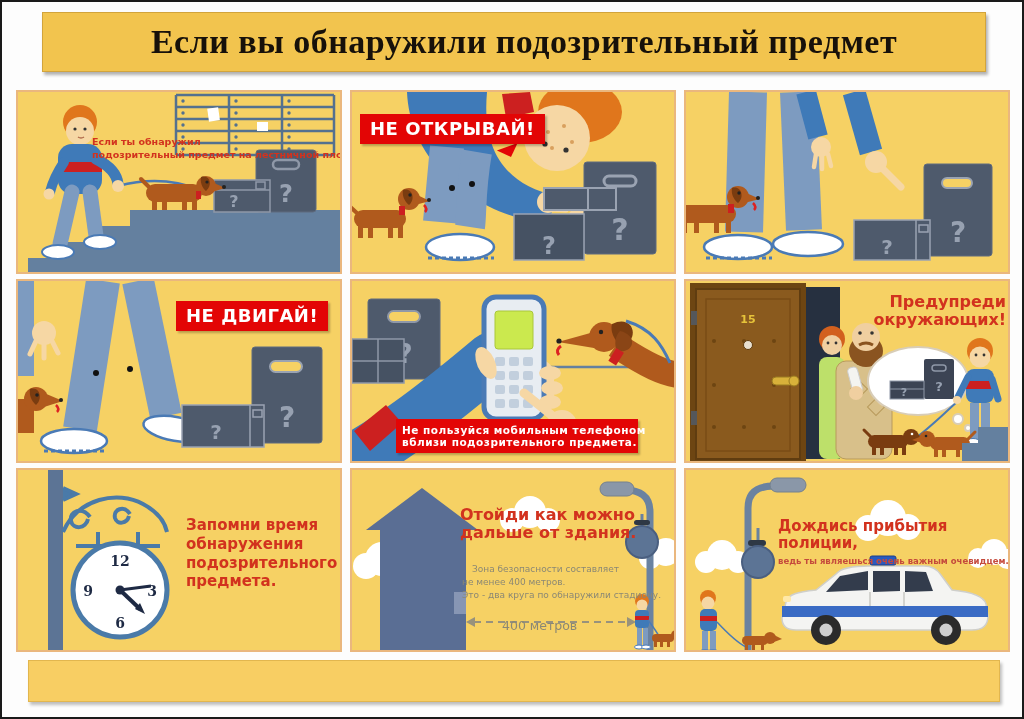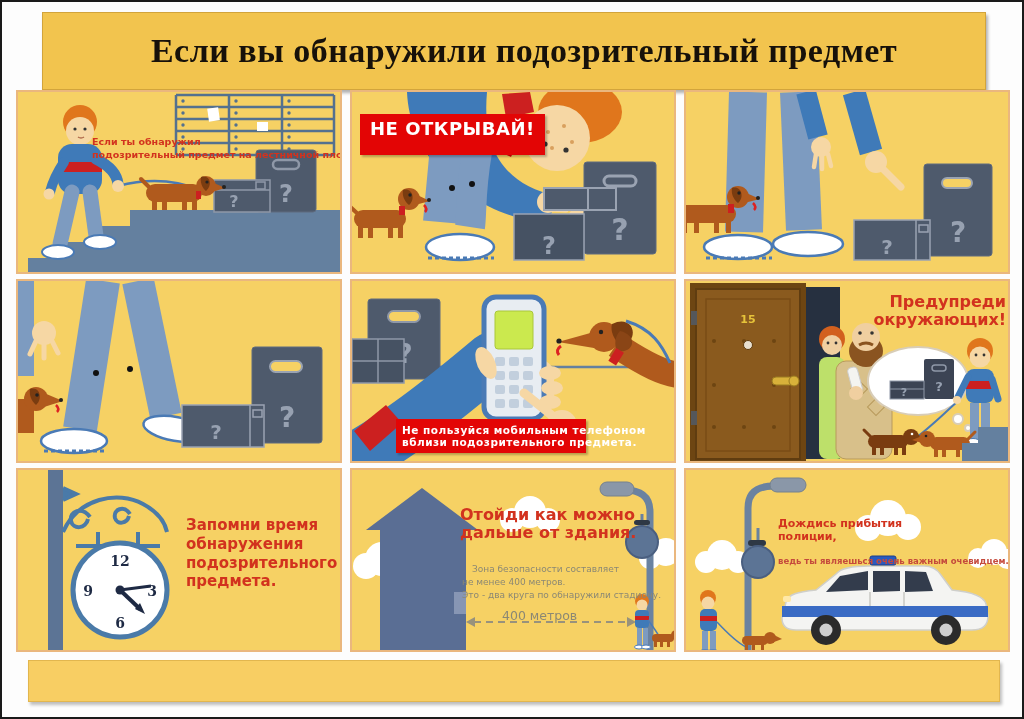--- a/index.html
+++ b/index.html
@@ -1,33 +1,33 @@
 <!DOCTYPE html>
 <html><head>
 <meta charset="utf-8">
 <style>
   * { margin:0; padding:0; box-sizing:border-box; }
   html,body { width:1024px; height:719px; background:#e8e8e8; }
   .frame { position:relative; width:1024px; height:719px; background:#fdfdfd;
            border:2px solid #1a1a1a; overflow:hidden;
            font-family:"DejaVu Sans", sans-serif; }
-  .title-bar { position:absolute; left:40px; top:10px; width:944px; height:78px;
+  .title-bar { position:absolute; left:40px; top:10px; width:944px; height:60px;
                background:#f2c44e; border:1px solid #d2a43c;
                box-shadow:2px 3px 3px rgba(0,0,0,.3);
                display:flex; align-items:center; justify-content:center;padding-left:20px; }
   .title-text { font-family:"Liberation Serif", serif; font-weight:bold;
                 font-size:34px; color:#17110a; letter-spacing:.5px; }
   .panel { position:absolute; width:326px; height:184px; background:#f6d164;
            border:2px solid #eab77e; overflow:hidden; }
   .p1{left:14px;top:88px} .p2{left:348px;top:88px} .p3{left:682px;top:88px}
   .p4{left:14px;top:277px} .p5{left:348px;top:277px} .p6{left:682px;top:277px}
   .p7{left:14px;top:466px} .p8{left:348px;top:466px} .p9{left:682px;top:466px}
   .panel svg { position:absolute; left:0; top:0; }
   .banner { position:absolute; z-index:3; background:#e30505; color:#fff;
-            font-weight:bold; font-size:18px; padding:4px 10px 16px;
+            font-weight:bold; font-size:18px; padding:4px 10px 5px;
             white-space:nowrap; letter-spacing:.5px;
             box-shadow:2px 2px 2px rgba(0,0,0,.25); }
   .tri { position:absolute; z-index:2; width:0; height:0;
          border:11px solid transparent; border-top-color:#e30505; }
   .rc { position:absolute; z-index:3; color:#d2321e; font-weight:bold; }
   .gray { position:absolute; z-index:3; color:#8b8874; }
   .nowrap { white-space:nowrap; }
   .bottom-bar { position:absolute; left:26px; top:658px; width:972px; height:42px;
                 background:#f8ce63; border:1px solid #e2b64e;
                 box-shadow:2px 3px 3px rgba(0,0,0,.25); }
@@ -237,20 +237,21 @@
       <g>
         <rect x="234" y="66" width="70" height="96" rx="3" fill="#4e5a6c" stroke="#5f6b7e"></rect>
         <rect x="252" y="80" width="32" height="11" rx="5.5" fill="#f6d164" stroke="#9aa3b2" stroke-width="2"></rect>
         <text class="qm" x="269" y="146" font-size="28" text-anchor="middle">?</text>
         <rect x="164" y="124" width="82" height="42" fill="#4e5a6c" stroke="#9aa3b2" stroke-width="1.5"></rect>
         <path d="M232 124 V166" stroke="#9aa3b2" stroke-width="1.5"></path>
         <rect x="235" y="129" width="9" height="7" fill="none" stroke="#9aa3b2" stroke-width="1.5"></rect>
         <text class="qm" x="198" y="158" font-size="20" text-anchor="middle">?</text>
       </g>
     </svg>
+    <div class="banner" style="left:158px; top:20px;">НЕ ДВИГАЙ!</div>
   </div>
 
   <div class="panel p5">
     <svg width="322" height="180" viewBox="0 0 322 180">
       <path d="M0 86 L322 86" stroke="#64809f" stroke-width="2.5"></path>
       <g>
         <rect x="16" y="18" width="72" height="80" rx="3" fill="#4e5a6c" stroke="#5f6b7e"></rect>
         <rect x="36" y="30" width="32" height="11" rx="5.5" fill="#f6d164" stroke="#8f98a8" stroke-width="2"></rect>
         <text class="qm" x="53" y="82" font-size="26" text-anchor="middle">?</text>
         <rect x="0" y="58" width="52" height="44" fill="#465263" stroke="#8f98a8" stroke-width="1.5"></rect>
@@ -293,21 +294,21 @@
         <polygon points="-10,-5 -46,5 -10,11" fill="#b05a1d"></polygon>
         <path d="M-43 9 q-6 4 -2 9" stroke="#d22" stroke-width="3" fill="none"></path>
         <circle cx="-45" cy="4" r="2.6" fill="#222"></circle>
         <circle cx="-3" cy="-5" r="2.2" fill="#222"></circle>
         <path d="M8 -13 C30 -24 37 4 17 9 C10 3 6 -6 8 -13 Z" fill="#7a3c10"></path>
         <path d="M16 -6 C34 -2 31 17 13 14 C10 7 11 -1 16 -6 Z" fill="#8a4516"></path>
         <rect x="8" y="12" width="9" height="15" fill="#cc2020" transform="rotate(32 12 19)"></rect>
         <path d="M22 -16 C48 -8 58 8 66 26" stroke="#4a7ab5" stroke-width="3" fill="none"></path>
       </g>
     </svg>
-    <div class="banner" style="left:44px; top:138px; width:190px; text-align:center; padding:5px 6px;">
+    <div class="banner" style="left:44px; top:138px; width:242px; text-align:center; padding:5px 6px;">
       <div class="nowrap" style="font-size:10.5px;">Не пользуйся мобильным телефоном</div>
       <div class="nowrap" style="font-size:10.5px;">вблизи подозрительного предмета.</div>
     </div>
   </div>
 
   <div class="panel p6">
     <svg width="322" height="180" viewBox="0 0 322 180">
       <g>
         <rect x="120" y="6" width="34" height="172" fill="#263040"></rect>
         <rect x="4" y="2" width="116" height="178" fill="#6d4512"></rect>
@@ -472,21 +473,21 @@
           <rect x="8" y="10" width="3" height="7" fill="#b05a1d"></rect>
         <rect x="15" y="10" width="3" height="7" fill="#b05a1d"></rect>
         <circle cx="24" cy="5" r="5" fill="#b05a1d"></circle>
         <polygon points="27,3 34,6 27,8" fill="#b05a1d"></polygon>
       </g>
     </svg>
     <div class="rc" style="left:108px; top:36px; width:208px; font-size:16px; line-height:1.15;">Отойди как можно дальше от здания.</div>
     <div class="gray nowrap" style="left:110px; top:94px; font-size:9px;margin-left:10px;">Зона безопасности составляет</div>
     <div class="gray nowrap" style="left:110px; top:107px; font-size:9px;">не менее 400 метров.</div>
     <div class="gray nowrap" style="left:110px; top:120px; font-size:9px;">Это - два круга по обнаружили стадиону.</div>
-    <div class="gray nowrap" style="left:150px; top:138px; font-size:12.5px;">400 метров</div>
+    <div class="gray nowrap" style="left:150px; top:148px; font-size:12.5px;">400 метров</div>
   </div>
 
   <div class="panel p9">
     <svg width="322" height="180" viewBox="0 0 322 180">
       <g fill="#fff">
         <circle cx="20" cy="92" r="11"></circle>
           <circle cx="36" cy="85" r="15"></circle>
           <circle cx="52" cy="92" r="11"></circle>
         <circle cx="182" cy="58" r="13"></circle>
           <circle cx="202" cy="48" r="18"></circle>
@@ -529,19 +530,19 @@
         <rect x="8" y="40" width="206" height="11" fill="#3a6bc4"></rect>
         <path d="M96 26 L96 40 M130 26 L130 40" stroke="#c8c8c4" stroke-width="1.5"></path>
         <rect x="96" y="-10" width="26" height="9" rx="2" fill="#2a5ac0" stroke="#1e3f8a"></rect>
         <rect x="9" y="30" width="8" height="6" rx="2" fill="#ffe9a8"></rect>
         <circle cx="52" cy="64" r="15" fill="#2b2b2b"></circle>
         <circle cx="52" cy="64" r="6.5" fill="#cfcfcf"></circle>
         <circle cx="172" cy="64" r="15" fill="#2b2b2b"></circle>
         <circle cx="172" cy="64" r="6.5" fill="#cfcfcf"></circle>
       </g>
     </svg>
-    <div class="rc" style="left:92px; top:48px; width:180px; font-size:11px; line-height:1.15;">Дождись прибытия полиции,</div>
+    <div class="rc" style="left:92px; top:48px; width:180px; font-size:15px; line-height:1.15;">Дождись прибытия полиции,</div>
     <div class="rc nowrap" style="left:92px; top:86px; font-size:8.5px; color:#c54a3c;">ведь ты являешься очень важным очевидцем.</div>
   </div>
 
   <div class="bottom-bar"></div>
 
 </div>
 
 </body></html>

